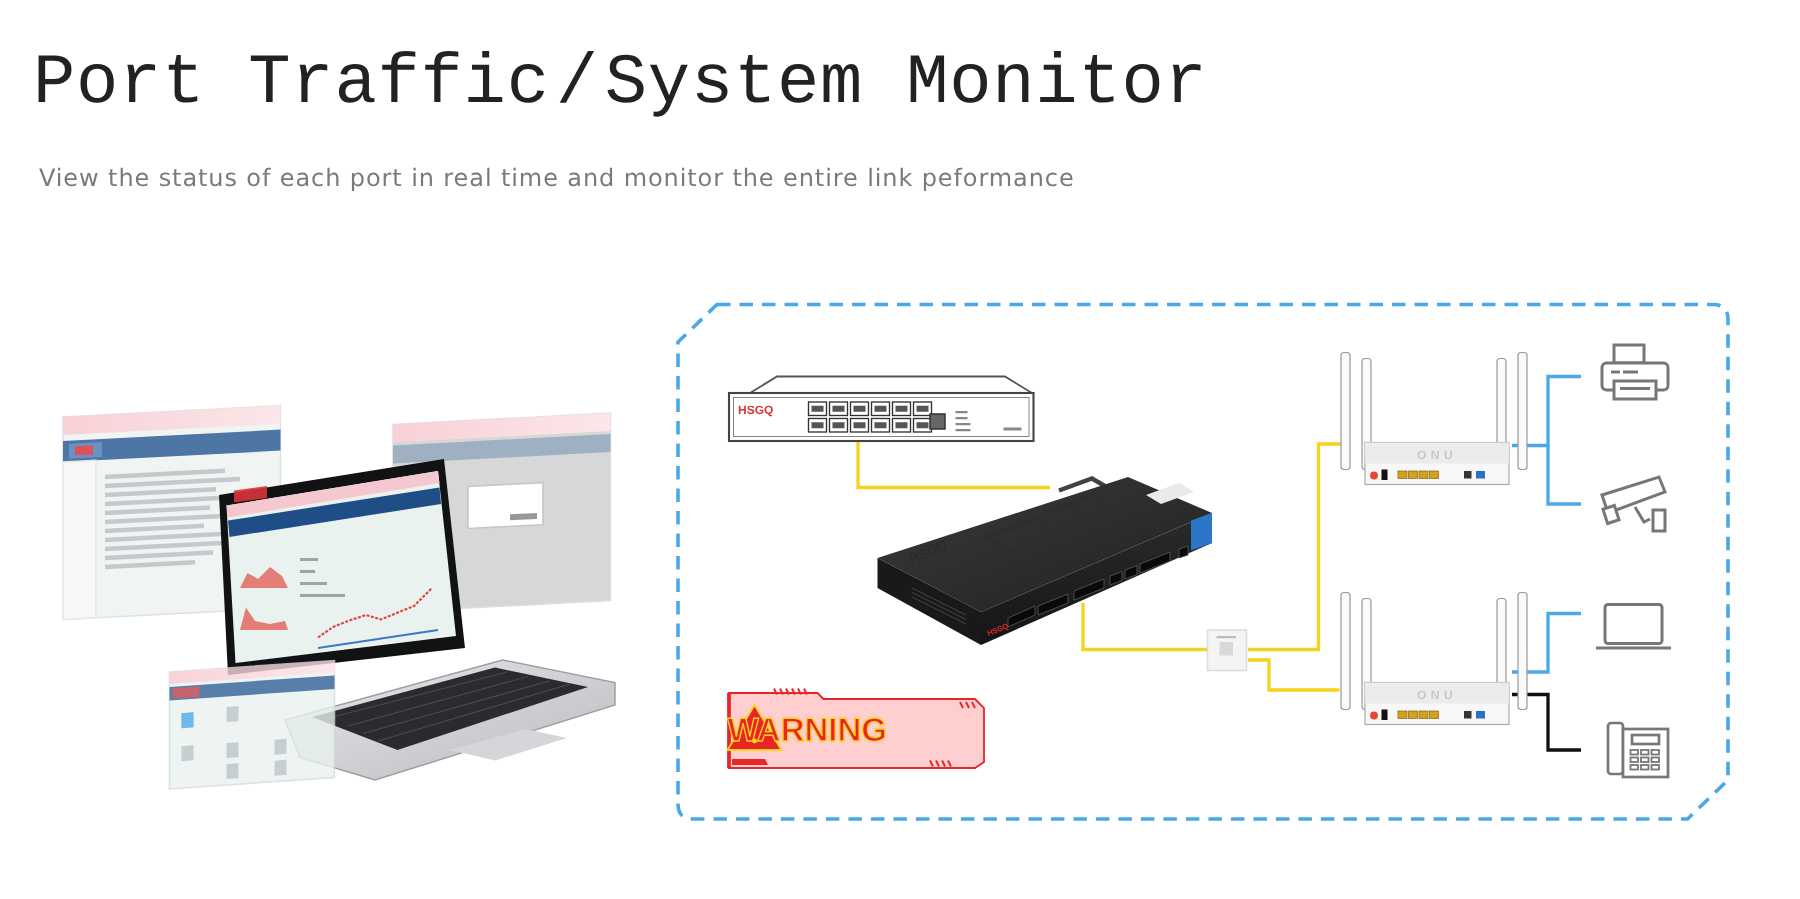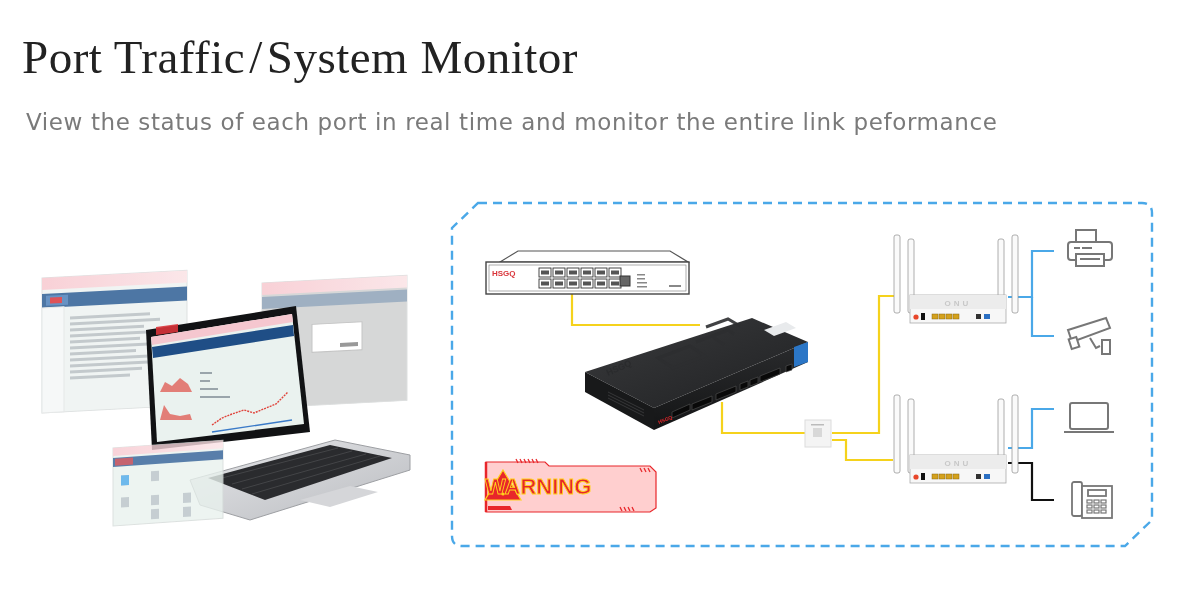--- a/index.html
+++ b/index.html
@@ -1,19 +1,19 @@
 <!DOCTYPE html>
 <html><head>
 <meta charset="utf-8">
 <style>
   html, body { margin:0; padding:0; background:#ffffff; }
   body { width:1200px; height:599px; position:relative; overflow:hidden; font-family:"DejaVu Sans", sans-serif; }
-  .title { position:absolute; left:22px; top:30px; font-size:47px; font-weight:400; color:#222; letter-spacing:0.5px; font-family:Liberation Serif, serif; white-space:nowrap; }
+  .title { position:absolute; left:22px; top:30px; font-size:47px; font-weight:400; color:#222; letter-spacing:0.5px; font-family:Liberation Mono, monospace; white-space:nowrap; }
   .title .slash { margin:0 4px; }
-  .subtitle { position:absolute; left:26px; top:109px; font-size:23px; color:#7a7a7a; letter-spacing:0.6px; white-space:nowrap; font-family:"DejaVu Sans", sans-serif; }
+  .subtitle { position:absolute; left:26px; top:109px; font-size:16px; color:#7a7a7a; letter-spacing:0.6px; white-space:nowrap; font-family:"DejaVu Sans", sans-serif; }
   svg.scene { position:absolute; left:0; top:0; }
   .warn-text { font-family:"Liberation Sans", sans-serif; font-weight:700; }
 </style>
 </head>
 <body>
 
 <div class="title"><span>Port Traffic</span><span class="slash">/</span><span>System Monitor</span></div>
 <div class="subtitle">View the status of each port in real time and monitor the entire link peformance</div>
 
 <svg class="scene" width="1200" height="599" viewBox="0 0 1200 599">

